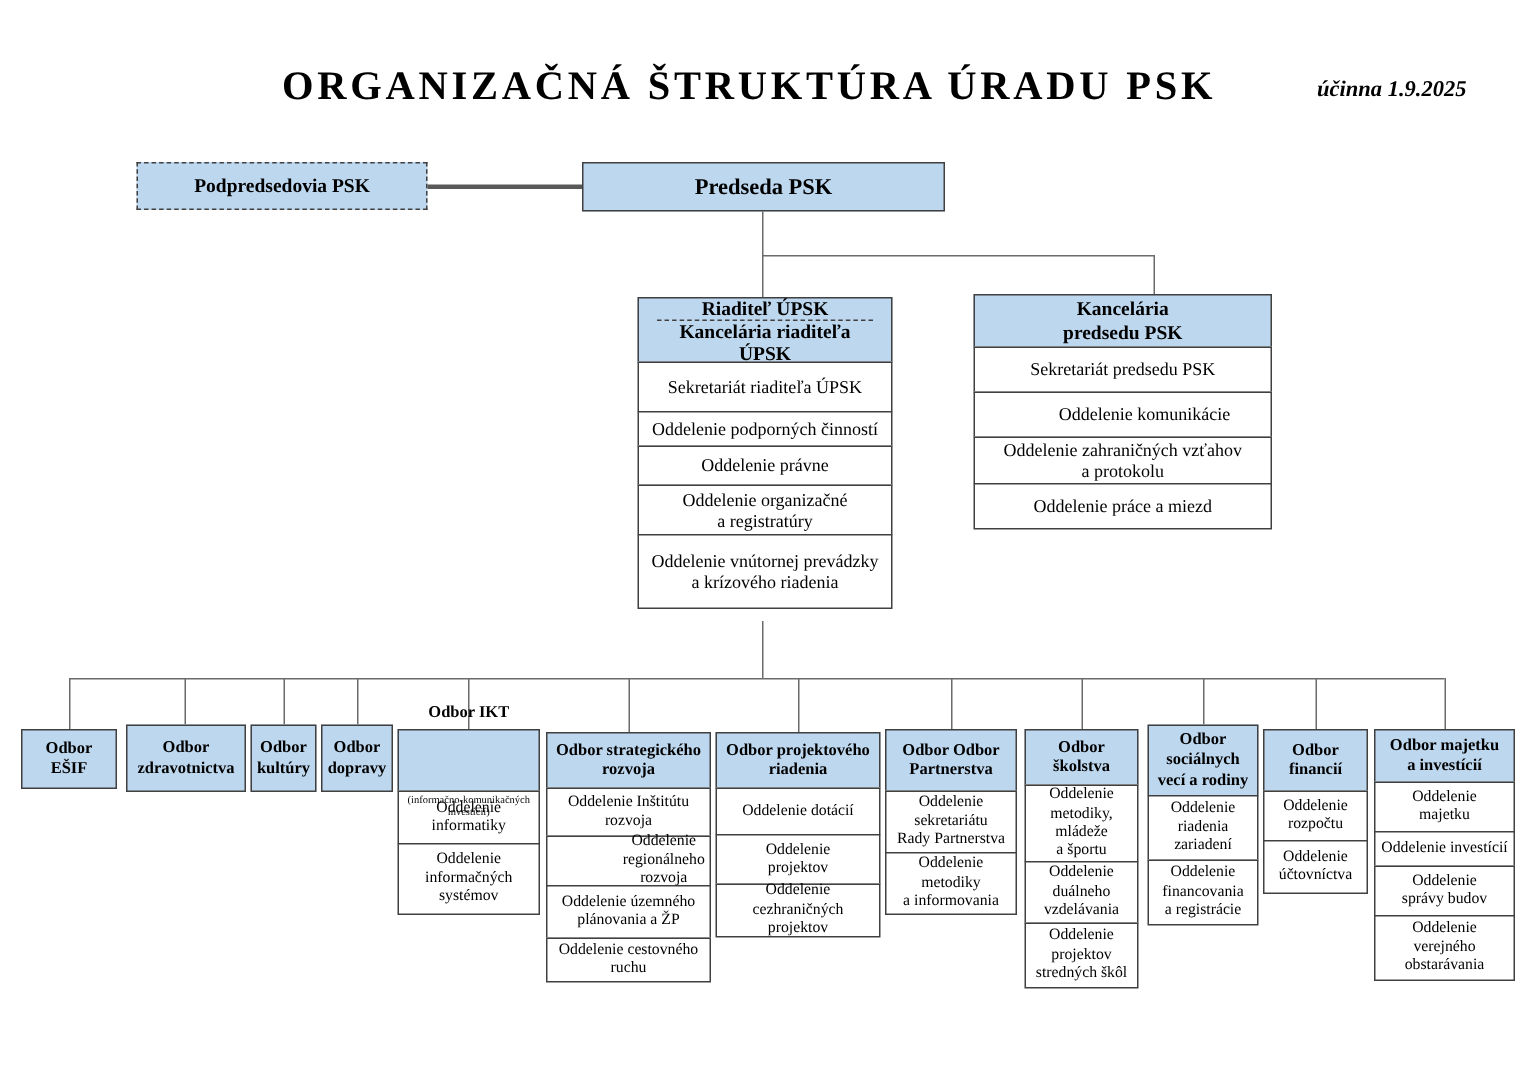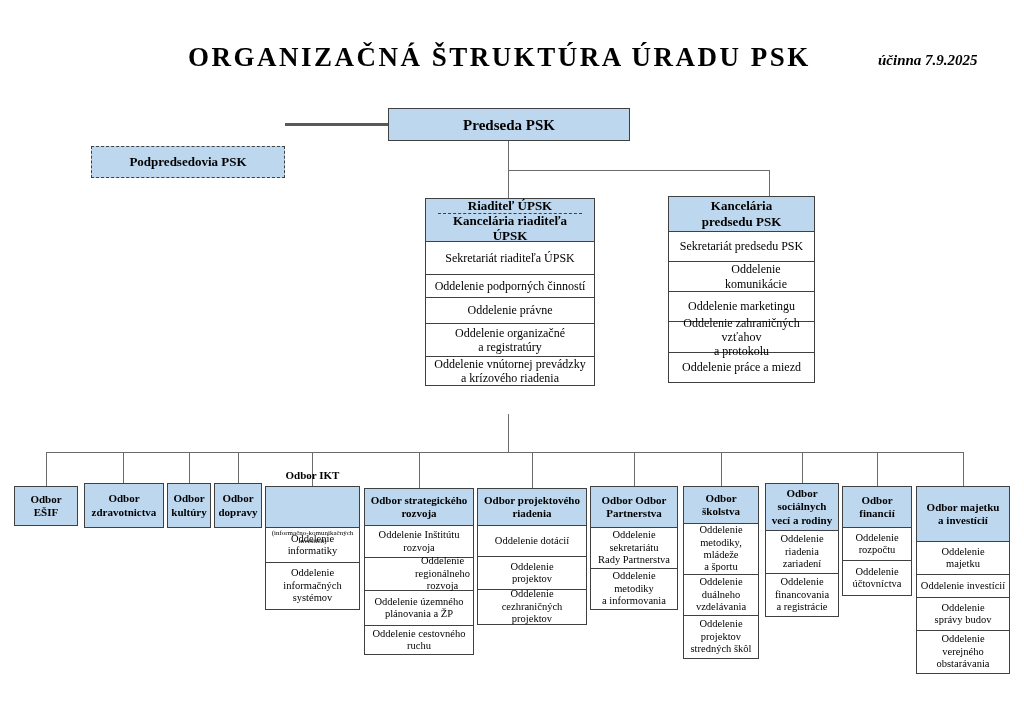--- a/index.html
+++ b/index.html
@@ -6,21 +6,21 @@
   html,body { width:1024px; height:724px; background:#fff; }
   body { font-family:"Liberation Serif", serif; color:#000; }
   #canvas { position:absolute; left:0; top:0; width:1024px; height:724px; background:#fff; overflow:hidden; }
 
   .page-title { position:absolute; left:188px; top:42px; width:670px; font-size:27px; font-weight:bold; letter-spacing:2.5px; white-space:nowrap; }
   .page-date  { position:absolute; left:878px; top:52px; font-size:15px; font-weight:bold; font-style:italic; white-space:nowrap; }
 
   .box { position:absolute; background:#BDD7EE; border:1.5px solid #404040;
          display:flex; flex-direction:column; align-items:center; justify-content:center;
          text-align:center; font-weight:bold; white-space:pre-line; line-height:1.2; }
-  .dashed { border-style:dashed;margin-top:38px; }
+  .dashed { border-style:dashed; }
 
   .col { position:absolute; }
   .col .head { background:#BDD7EE; border:1.5px solid #404040; width:100%;
                display:flex; flex-direction:column; align-items:center; justify-content:center;
                text-align:center; font-weight:bold; white-space:pre-line; line-height:1.2; }
   .col .cell { background:#fff; border:1px solid #404040; width:100%; margin-top:-1px;
                display:flex; align-items:center; justify-content:center; text-align:center;
                white-space:pre-line; line-height:1.18; padding:1px; }
   .hcell { display:flex; align-items:center; justify-content:center; width:100%;
            text-align:center; white-space:pre-line; font-weight:bold; }
@@ -33,51 +33,50 @@
 
   .line { position:absolute; background:#595959; }
   .thin { background:#6b6b6b; }
 </style>
 </head>
 <body>
 
 <div id="canvas">
 
   <div class="page-title">ORGANIZAČNÁ ŠTRUKTÚRA ÚRADU PSK</div>
-  <div class="page-date">účinna 7.9.2025</div>
+  <div class="page-date">účinna 1.9.2025</div>
 
   <div class="box dashed fs13" style="left:91px; top:108px; width:194px; height:32px;">Podpredsedovia PSK</div>
   <div class="box" style="left:388px; top:108px; width:242px; height:33px; font-size:15px;font-family:Liberation Serif, serif;">Predseda PSK</div>
 
   <div class="line" style="left:285px; top:123px; width:103px; height:3px;"></div>
   <div class="line thin" style="left:508px; top:141px; width:1px; height:29px;"></div>
   <div class="line thin" style="left:508px; top:170px; width:262px; height:1px;"></div>
   <div class="line thin" style="left:508px; top:170px; width:1px; height:28px;"></div>
   <div class="line thin" style="left:769px; top:170px; width:1px; height:26px;"></div>
 
   <div class="col" style="left:425px; top:198px; width:170px;">
     <div class="head" style="height:44px; padding:12px;">
       <div class="hcell fs13" style="height:31px;">Riaditeľ ÚPSK</div>
       <div class="hcell fs13 dashedtop" style="height:29px;">Kancelária riaditeľa ÚPSK</div>
     </div>
     <div class="cell fs12" style="height:34px;">Sekretariát riaditeľa ÚPSK</div>
     <div class="cell fs12" style="height:24px;">Oddelenie podporných činností</div>
     <div class="cell fs12" style="height:27px;">Oddelenie právne</div>
     <div class="cell fs12" style="height:34px;">Oddelenie organizačné
 a registratúry</div>
-    <div class="cell fs12" style="height:30px;">Oddelenie vnútornej  prevádzky
+    <div class="cell fs12" style="height:50px;">Oddelenie vnútornej  prevádzky
 a krízového riadenia</div>
   </div>
 
-  <div class="col" style="left:668px; top:196px; width:147px;">
+  <div class="col" style="left:649px; top:196px; width:199px;">
     <div class="head fs13" style="height:36px;">Kancelária
 predsedu PSK</div>
     <div class="cell fs12" style="height:31px;">Sekretariát predsedu PSK</div>
     <div class="cell fs12" style="height:31px;padding-left:30px;">Oddelenie komunikácie</div>
-    <div class="cell fs12" style="height:31px;">Oddelenie marketingu</div>
     <div class="cell fs12" style="height:32px;">Oddelenie zahraničných vzťahov
 a protokolu</div>
     <div class="cell fs12" style="height:31px;">Oddelenie  práce a miezd</div>
   </div>
 
   <div class="line thin" style="left:508px; top:414px; width:1px; height:38px;"></div>
   <div class="line thin" style="left:46px; top:452px; width:917px; height:1px;"></div>
   <div class="line thin" style="left:46px;  top:452px; width:1px; height:34px;"></div>
   <div class="line thin" style="left:123px; top:452px; width:1px; height:31px;"></div>
   <div class="line thin" style="left:189px; top:452px; width:1px; height:31px;"></div>
@@ -189,21 +188,21 @@
   <div class="col" style="left:842px; top:486px; width:70px;">
     <div class="head fs11b" style="height:42px;">Odbor
 financií</div>
     <div class="cell fs105" style="height:34px;">Oddelenie
 rozpočtu</div>
     <div class="cell fs105" style="height:36px;">Oddelenie
 účtovníctva</div>
   </div>
 
   <div class="col" style="left:916px; top:486px; width:94px;">
-    <div class="head fs11b" style="height:56px;">Odbor majetku
+    <div class="head fs11b" style="height:36px;">Odbor majetku
 a investícií</div>
     <div class="cell fs105" style="height:34px;">Oddelenie
 majetku</div>
     <div class="cell fs105" style="height:24px;">Oddelenie investícií</div>
     <div class="cell fs105" style="height:34px;">Oddelenie
 správy budov</div>
     <div class="cell fs105" style="height:44px;">Oddelenie
 verejného
 obstarávania</div>
   </div>

